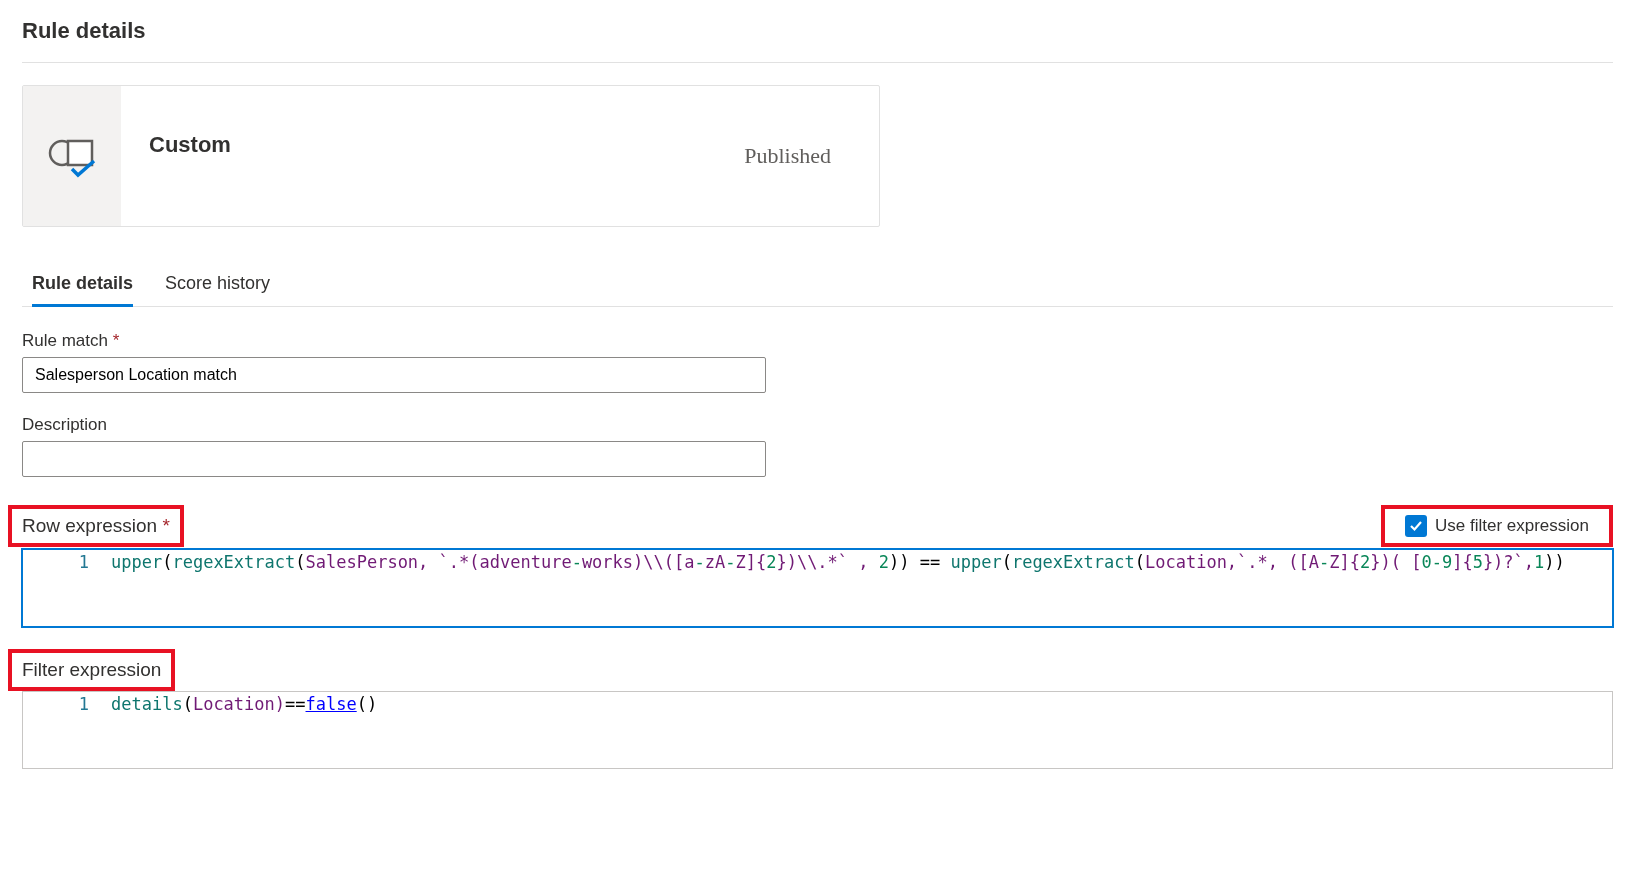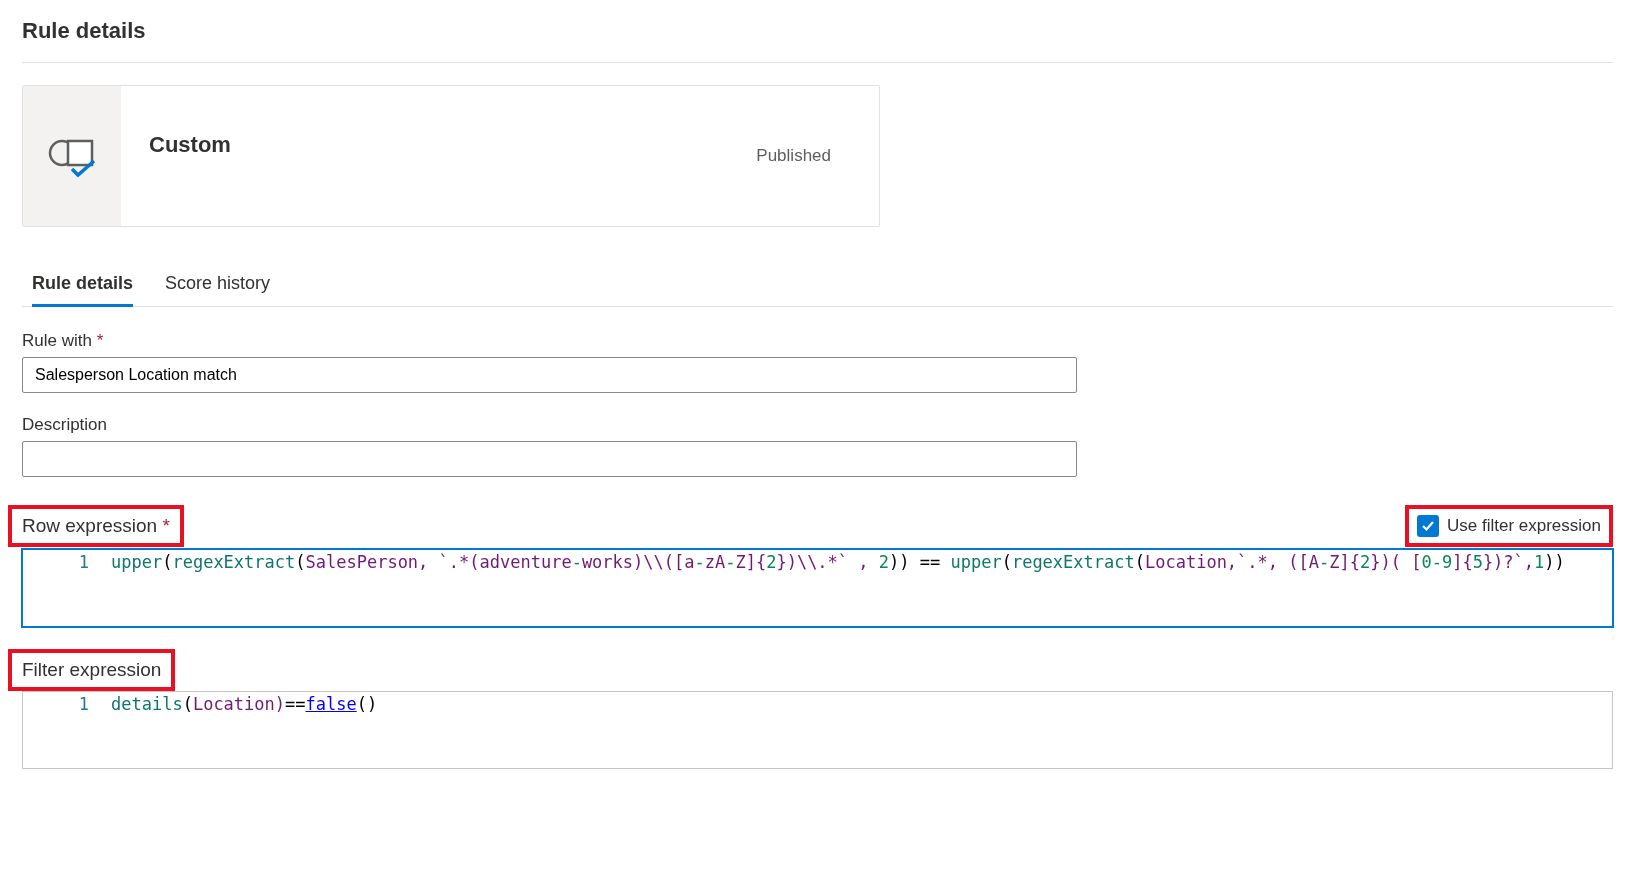--- a/index.html
+++ b/index.html
@@ -46,23 +46,24 @@
   .card-text h2 {
     font-size: 22px;
     font-weight: 700;
     margin-bottom: 22px;
   }
   .card-text p {
     font-size: 17px;
     color: #605e5c;
   }
   .card-status {
-    font-size: 17px;
+    font-size: 22px;
     color: #605e5c;
     padding-right: 20px;
+    font-family: Liberation Serif, serif;
   }
   
   .tabs {
     display: flex;
     border-bottom: 1px solid #e1e1e1;
     gap: 32px;
     padding-left: 10px;
   }
   .tab {
     font-size: 18px;
@@ -78,21 +79,21 @@
   }
   
   .form-section { margin-top: 24px; }
   .field-label {
     font-size: 17px;
     margin-bottom: 6px;
     display: block;
   }
   .req { color: #a4262c; }
   .text-input {
-    width: 1055px;
+    width: 744px;
     padding: 8px 12px;
     font-size: 16px;
     border: 1px solid #8a8886;
     border-radius: 2px;
     margin-bottom: 22px;
     font-family: inherit;
   }
   
   .expr-header {
     display: flex;
@@ -108,21 +109,21 @@
     padding: 6px 10px;
     border: 4px solid #e81123;
     display: inline-block;
     position: relative;
     left: -14px;
   }
   .chk-wrap {
     display: flex;
     align-items: center;
     gap: 8px;
-    padding: 6px 8px;
+    padding: 6px 20px;
     border: 4px solid #e81123;
     cursor: pointer;
   }
   .chk {
     width: 22px; height: 22px;
     background: #0078d4;
     border-radius: 3px;
     display: inline-flex;
     align-items: center;
     justify-content: center;
@@ -187,21 +188,21 @@
     <div class="card-status">Published</div>
   </div>
 </div>
 
 <div class="tabs">
   <div class="tab active">Rule details</div>
   <div class="tab">Score history</div>
 </div>
 
 <div class="form-section">
-  <label class="field-label"><span>Rule with</span> <span class="req">*</span></label>
+  <label class="field-label"><span>Rule match</span> <span class="req">*</span></label>
   <input class="text-input" type="text" value="Salesperson Location match" style="">
 
   <label class="field-label">Description</label>
   <input class="text-input" type="text" value="" style="">
 
   <div class="expr-header">
     <span class="hl-label"><span>Row expression</span> <span class="req">*</span></span>
     <span class="chk-wrap">
       <span class="chk">
         <svg viewBox="0 0 14 14">

